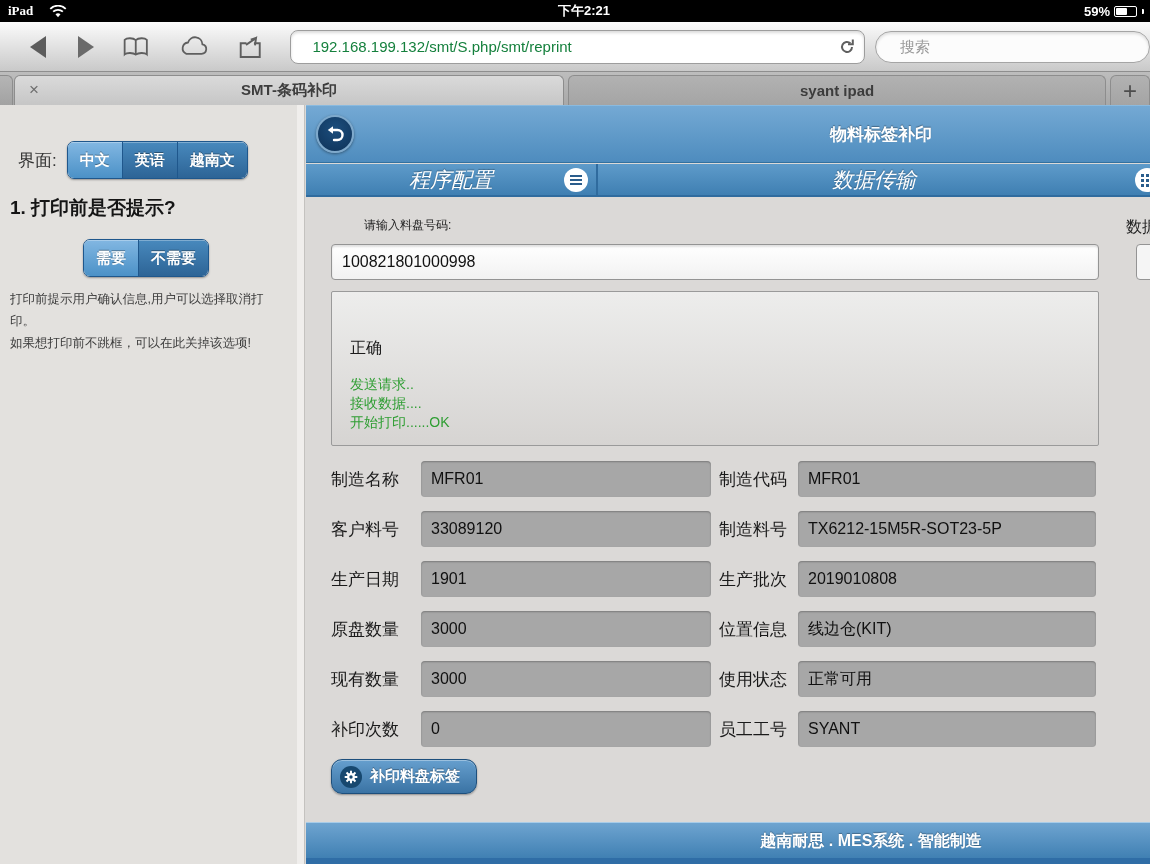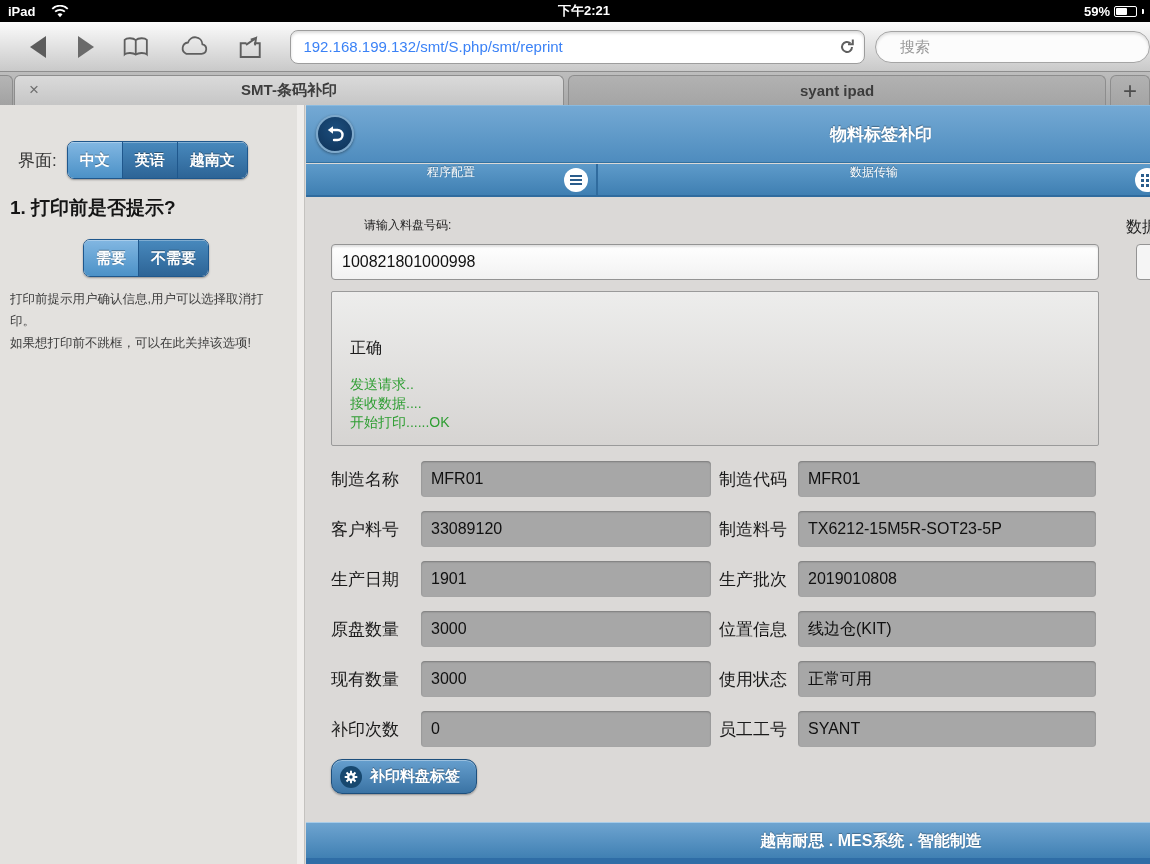--- a/index.html
+++ b/index.html
@@ -3,40 +3,40 @@
 <meta charset="utf-8">
 <style>
   * { margin:0; padding:0; box-sizing:border-box; }
   html,body { width:1150px; height:864px; }
   body { font-family:"Liberation Sans", sans-serif; background:#000; }
   #page { position:relative; width:1150px; height:864px; overflow:hidden; background:#dbd9d7; }
 
   
   .statusbar { position:absolute; top:0; left:0; width:1150px; height:22px; background:#000;
     color:#fff; display:flex; align-items:center; font-size:13px; font-weight:bold; }
-  .sb-left { position:absolute; left:8px; display:flex; align-items:center; gap:16px; }
+  .sb-left { position:absolute; left:8px; display:flex; align-items:center; gap:16px;font-family:Liberation Serif, serif; }
   .sb-time { position:absolute; left:18px; right:0; text-align:center; }
   .sb-right { position:absolute; right:6px; display:flex; align-items:center; gap:4px; }
   .battery { width:23px; height:11px; border:1px solid #fff; border-radius:2px; padding:1px; display:inline-block; }
   .battery-fill { display:block; height:100%; width:59%; background:#fff; border-radius:1px; }
   .battery-cap { width:2px; height:5px; background:#fff; border-radius:0 1px 1px 0; display:inline-block; margin-left:1px; }
 
   
   .toolbar { position:absolute; top:22px; left:0; width:1150px; height:50px;
     background:linear-gradient(#fbfbfb,#c9c9c9); border-bottom:1px solid #8e8e8e;
     display:flex; align-items:center; }
   .nav-back, .nav-fwd { width:0; height:0; border-top:11px solid transparent; border-bottom:11px solid transparent; }
   .nav-back { border-right:16px solid #5c5c5c; margin-left:30px; }
   .nav-fwd  { border-left:16px solid #6a6a6a; margin-left:32px; }
   .tb-svg { margin-left:28px; }
   .urlbar { margin-left:26px; width:585px; height:34px; background:#fff; border:1px solid #9d9d9d;
     border-radius:8px; box-shadow:inset 0 2px 3px rgba(0,0,0,.14); position:relative;
     display:flex; align-items:center; }
-  .urlbar input { border:none; outline:none; background:transparent; width:540px; margin-left:12px;
-    font-size:15px; color:#3b82f6; font-family:"Liberation Sans",sans-serif; }
+  .urlbar input { border:none; outline:none; background:transparent; width:540px; margin-left:21px;
+    font-size:15px; color:#15803d; font-family:"Liberation Sans",sans-serif; }
   .reload { position:absolute; right:8px; top:7px; cursor:pointer; }
   .searchbar { margin-left:10px; width:280px; height:32px; background:#fcfcfc; border:1px solid #a5a5a5;
     border-radius:16px; box-shadow:inset 0 2px 3px rgba(0,0,0,.12); display:flex; align-items:center; }
   .searchbar input { border:none; outline:none; background:transparent; width:230px; margin-left:24px;
     font-size:15px; color:#333; font-family:"Liberation Sans",sans-serif; }
   .searchbar input::placeholder { color:#9a9a9a; opacity:1; }
 
   
   .tabbar { position:absolute; top:72px; left:0; width:1150px; height:33px;
     background:linear-gradient(#bdbdbd,#a8a8a8); display:flex; align-items:flex-end; }
@@ -77,22 +77,22 @@
   .app-header { position:absolute; top:0; left:0; width:844px; height:58px;
     background:linear-gradient(#74a9d4,#4e8cbe); border-top:1px solid #8abadf; border-bottom:1px solid #33719f; }
   .back-btn { position:absolute; left:10px; top:9px; width:38px; height:38px; border-radius:50%;
     background:radial-gradient(circle at 50% 35%, #1c4e7d, #0e3258); border:2px solid #7fa9cb;
     box-shadow:0 1px 3px rgba(0,0,0,.4); display:flex; align-items:center; justify-content:center; cursor:pointer; }
   .app-title { position:absolute; left:575px; top:50%; transform:translate(-50%,-50%);
     color:#fff; font-size:17px; font-weight:bold; text-shadow:0 -1px 1px rgba(0,0,0,.35); white-space:nowrap; }
 
   .nav-row { position:absolute; top:59px; left:0; width:844px; height:33px; display:flex;
     background:linear-gradient(#5e9bca,#3f7fb2); border-bottom:2px solid #2f6b9e; overflow:hidden; }
-  .nav-tab { position:relative; height:100%; display:flex; justify-content:center;
-    color:#fff; font-size:12px; text-shadow:0 -1px 1px rgba(0,0,0,.3); cursor:pointer; }
+  .nav-tab { position:relative; height:100%; display:flex; align-items:center; justify-content:center;
+    color:#fff; font-size:21px; text-shadow:0 -1px 1px rgba(0,0,0,.3); cursor:pointer;font-style:italic; }
   .nav-tab + .nav-tab { border-left:2px solid #2f6b9e; }
   .nav-tab-1 { width:290px; } .nav-tab-2 { width:295px; } .nav-tab-3 { flex:1; }
   .icon-circle { position:absolute; top:4px; width:24px; height:24px; border-radius:50%; background:#fff;
     display:flex; align-items:center; justify-content:center; }
   .menu-bars { width:12px; height:10px;
     background:repeating-linear-gradient(to bottom, #2a5d8c 0 2px, transparent 2px 4px); }
   .cam-body { width:14px; height:10px; background:#2a5d8c; border-radius:2px; position:relative; }
   .cam-body::before { content:""; position:absolute; top:-2px; left:4px; width:6px; height:3px; background:#2a5d8c; border-radius:1px; }
   .cam-lens { position:absolute; left:4.5px; top:2.5px; width:5px; height:5px; background:#fff; border-radius:50%; }
   .grid-dots { width:3px; height:3px; background:#2a5d8c; margin:-9px 0 0 -9px;

